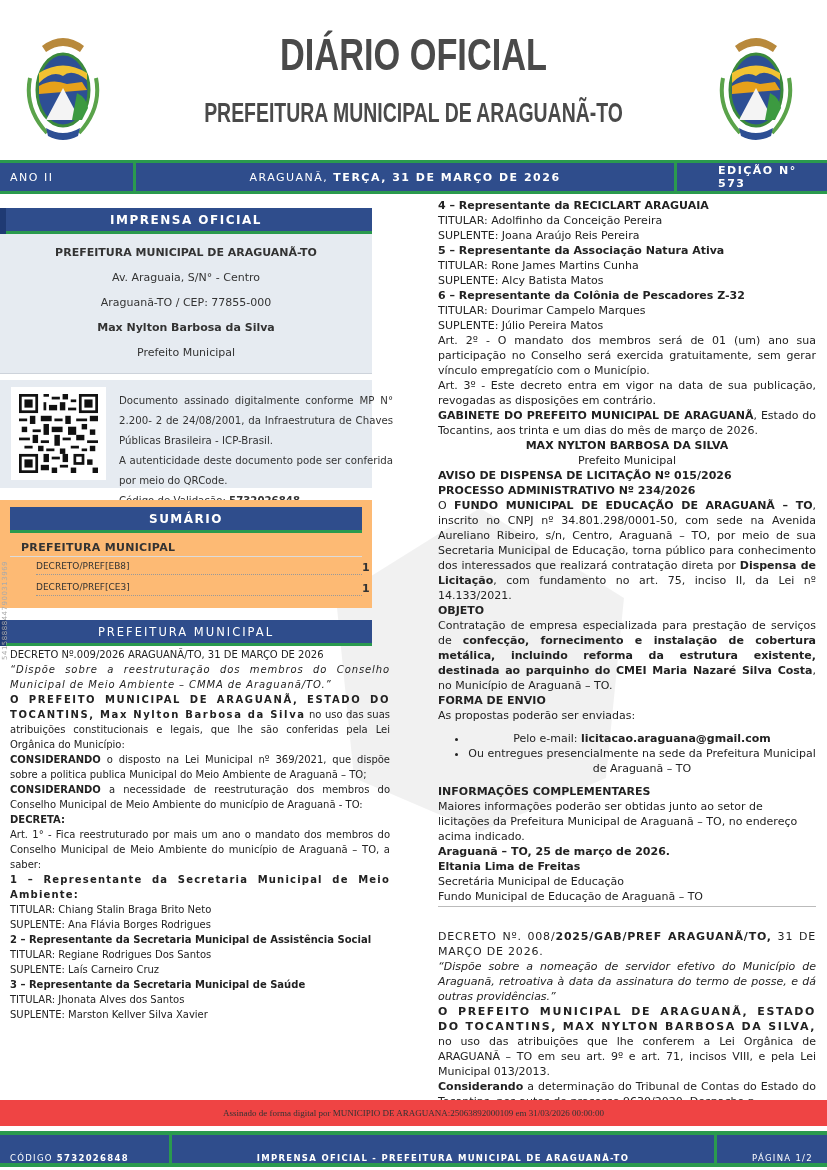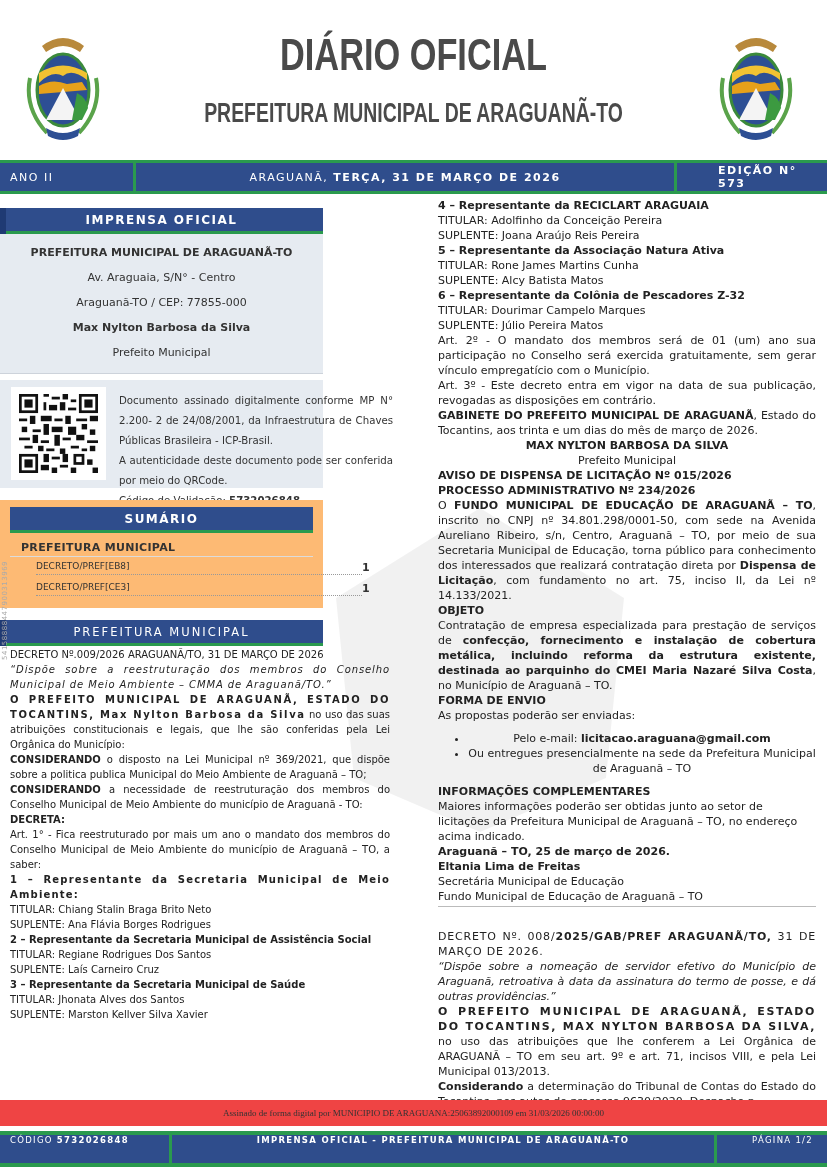--- a/index.html
+++ b/index.html
@@ -11,21 +11,21 @@
 .crest.right{left:715px;}
 .title{position:absolute;left:0;width:827px;text-align:center;font-family:"Liberation Sans",sans-serif;font-weight:bold;color:#4a4a4a;transform-origin:center;}
 .title.main{top:30px;font-size:44px;letter-spacing:0px;transform:scaleX(0.78);}
 .title.sub{top:98px;font-size:27px;transform:scaleX(0.72);}
 .topbar{position:absolute;left:0;top:160px;width:827px;height:34px;background:#2f4d8c;border-top:3px solid #2a9a4e;border-bottom:3px solid #2a9a4e;display:flex;color:#fff;font-size:11px;letter-spacing:1.5px;}
 .topbar .cell{display:flex;align-items:center;height:100%;}
 .topbar .c1{width:136px;padding-left:10px;border-right:3px solid #2a9a4e;}
 .topbar .c2{flex:1;justify-content:center;border-right:3px solid #2a9a4e;}
 .topbar .c3{width:150px;justify-content:center;font-weight:bold;padding-left:41px;}
 .topbar b{font-weight:bold;}
-.col-left{position:absolute;left:0;top:208px;width:323px;}
+.col-left{position:absolute;left:0;top:208px;width:372px;}
 .bluehdr{background:#2f4d8c;color:#fff;text-align:center;font-weight:bold;letter-spacing:1.5px;font-size:12px;height:26px;line-height:24px;border-bottom:3px solid #2a9a4e;position:relative;}
 .bluehdr .edge{position:absolute;left:0;top:0;bottom:-3px;width:6px;background:#1f3a73;}
 .imprensa-box{background:#e6ebf1;padding:12px 0 10px;text-align:center;font-size:11px;color:#333;border-bottom:1px solid #cdd3db;}
 .imprensa-box p{margin:0 0 12px;}
 .imprensa-box p.b{font-weight:bold;}
 .qrbox{background:#e6ebf1;height:108px;margin-top:6px;position:relative;}
 .qr{position:absolute;left:11px;top:7px;width:95px;height:93px;background:#fff;padding:7px;}
 .qrtext{position:absolute;left:119px;top:11px;width:274px;font-size:10.2px;line-height:20px;color:#333;text-align:justify;}
 .sumario-wrap{background:#fdba74;margin-top:12px;padding:7px 10px 10px;height:108px;position:relative;}
 .sumario-wrap .bluehdr{margin:0 -0px;}
@@ -40,21 +40,21 @@
 .j{text-align:justify;}
 .i{font-style:italic;}
 .bold{font-weight:bold;}
 .sp{letter-spacing:1.6px;}
 .center{text-align:center;}
 .bul{margin:8px 0 8px 30px;text-align:center;}
 .bul li{list-style:disc;padding-left:0;}
 .hr{border-top:1px solid #bbb;margin:2px 0 22px;}
 .sigbar{position:absolute;left:0;top:1100px;width:827px;height:26px;background:#ef4444;text-align:center;font-family:Liberation Serif, serif;font-size:9px;line-height:26px;color:#333;}
 .footer{position:absolute;left:0;top:1131px;width:827px;height:36px;background:#2f4d8c;border-top:4px solid #2a9a4e;border-bottom:4px solid #2a9a4e;display:flex;color:#fff;font-size:8.5px;letter-spacing:1.3px;}
-.footer .cell{display:flex;align-items:flex-start;height:100%;}
+.footer .cell{display:flex;align-items:flex-end;height:100%;}
 .footer .f1{width:172px;padding-left:10px;border-right:3px solid #2a9a4e;}
 .footer .f2{flex:1;justify-content:center;font-weight:bold;border-right:3px solid #2a9a4e;}
 .footer .f3{width:110px;justify-content:flex-end;padding-right:14px;}
 .vertcode{position:absolute;left:1px;top:560px;width:10px;height:100px;font-size:7px;color:#aaa;writing-mode:vertical-rl;transform:rotate(180deg);letter-spacing:0.5px;}
 .watermark{position:absolute;left:300px;top:480px;width:360px;height:380px;opacity:0.05;pointer-events:none;}
 </style>
 </head>
 <body>
 
 <svg class="watermark" viewBox="0 0 100 100">

